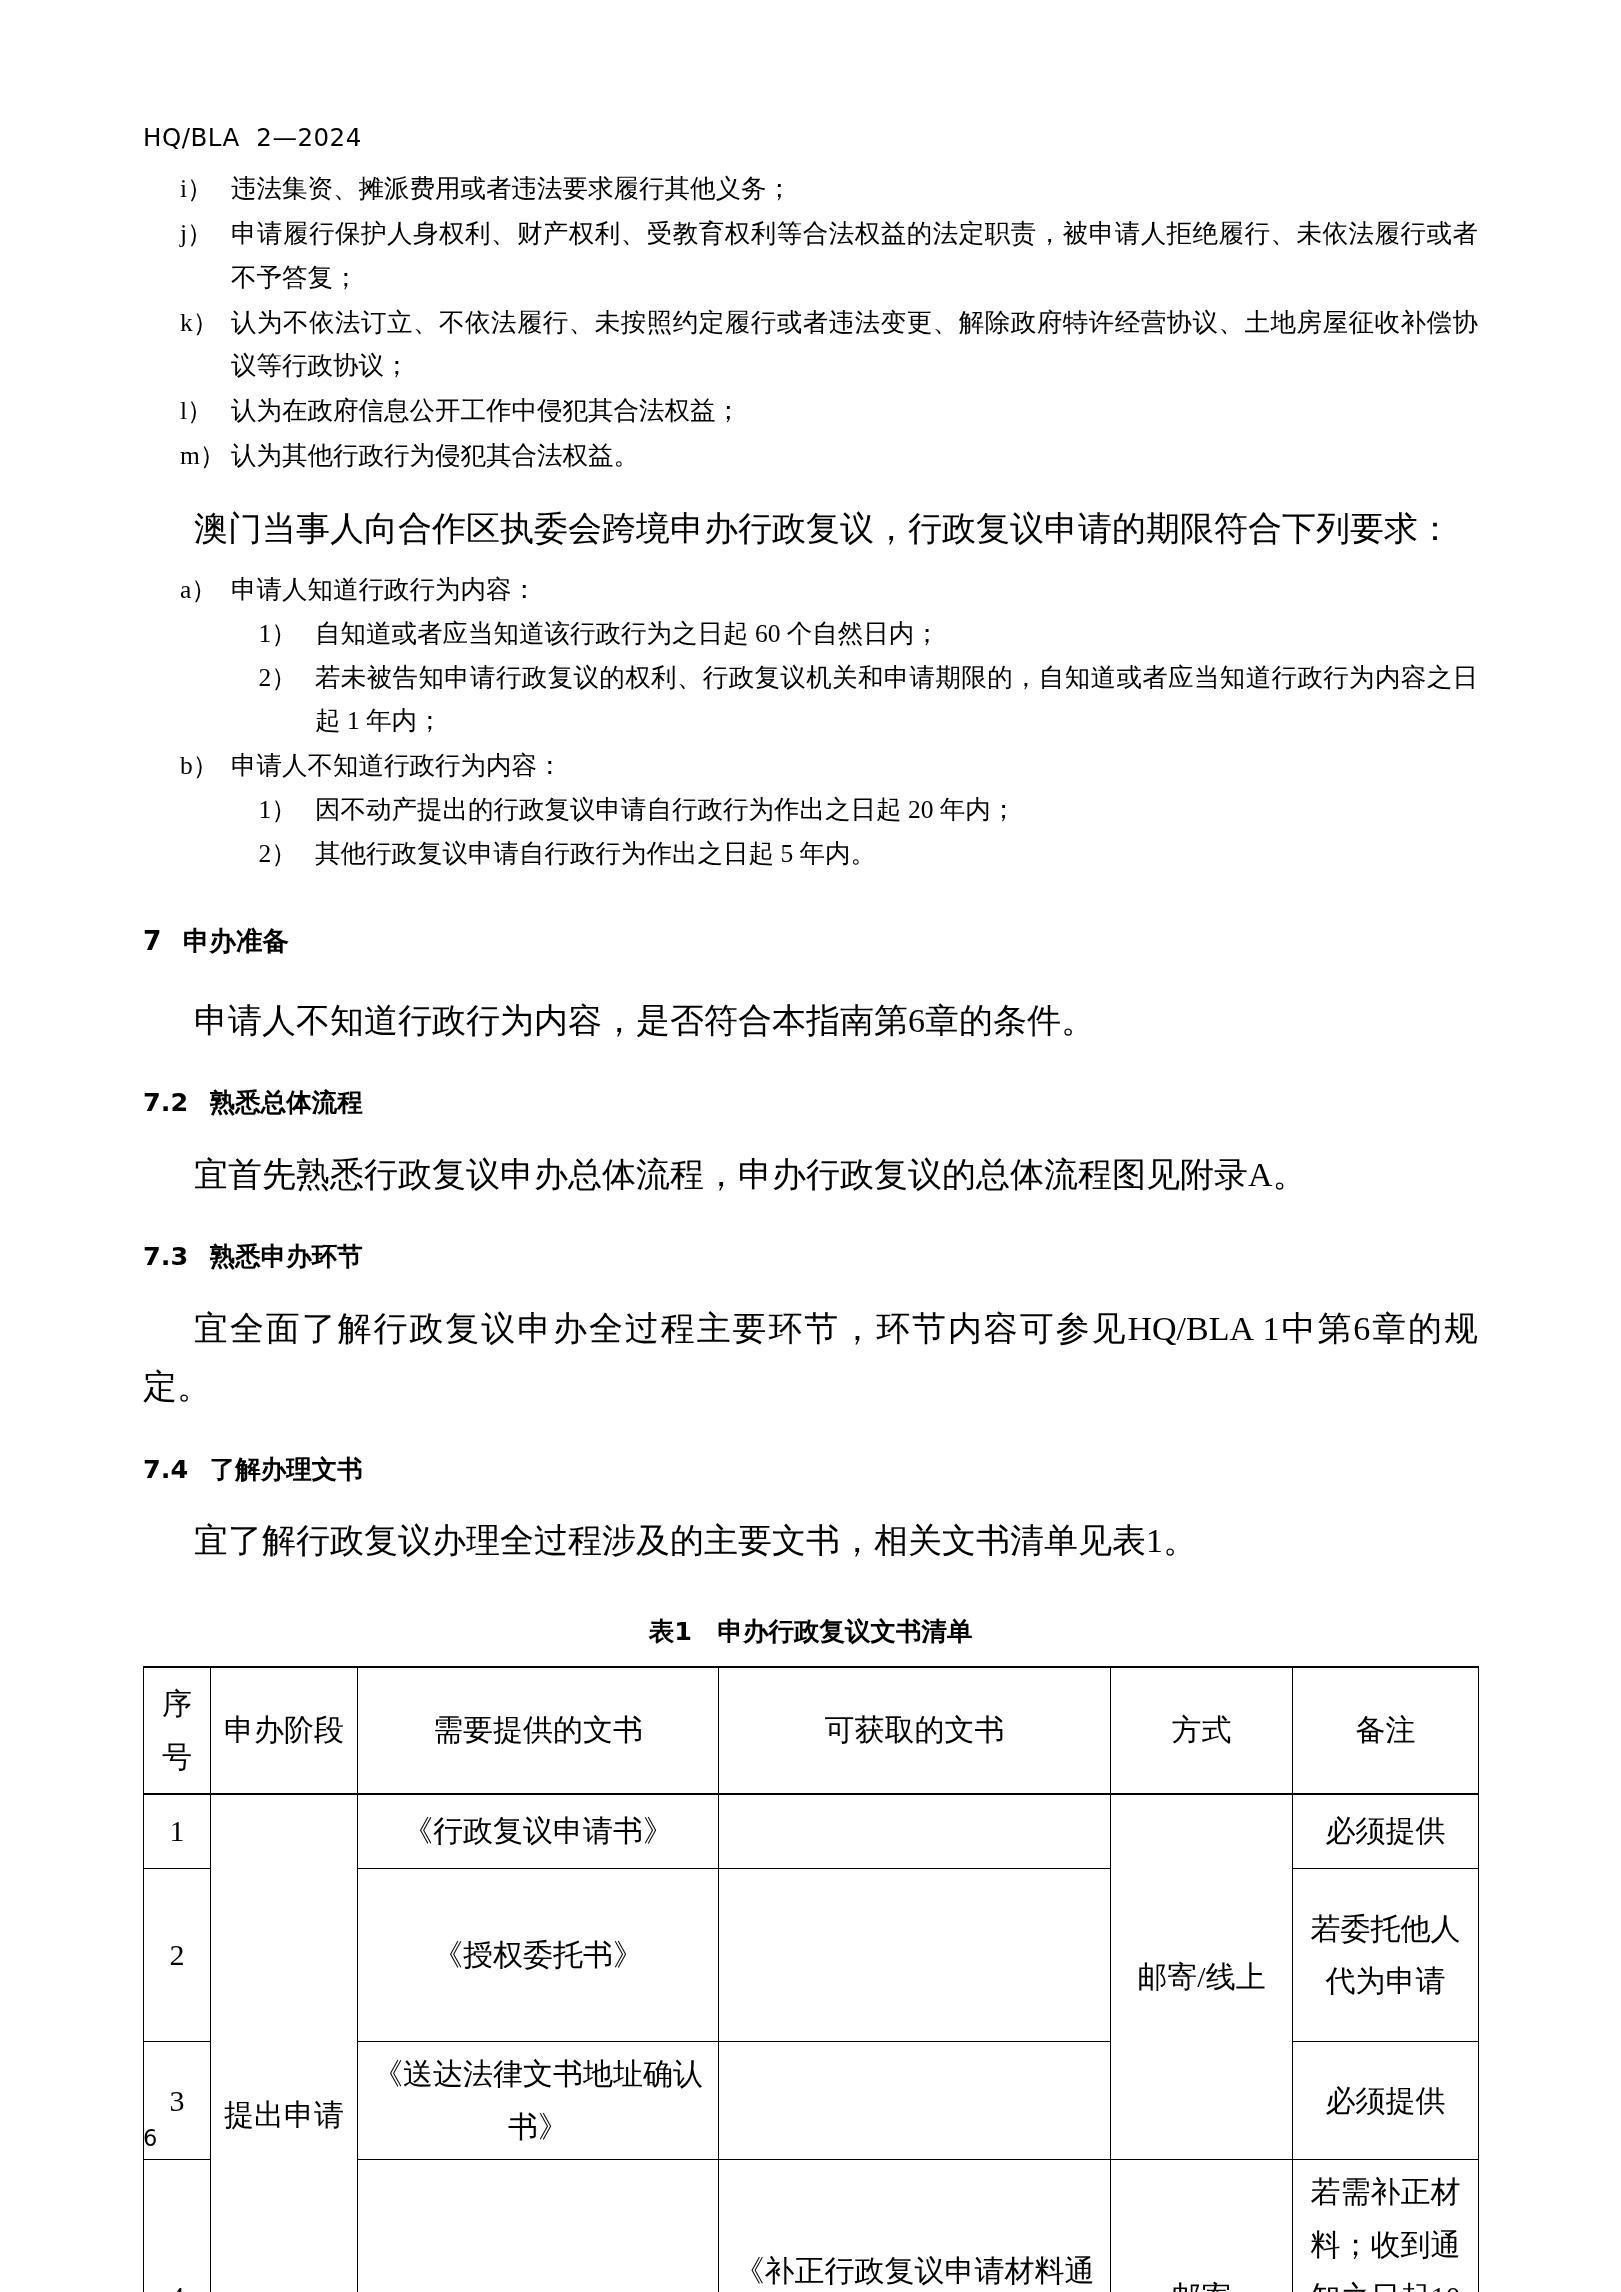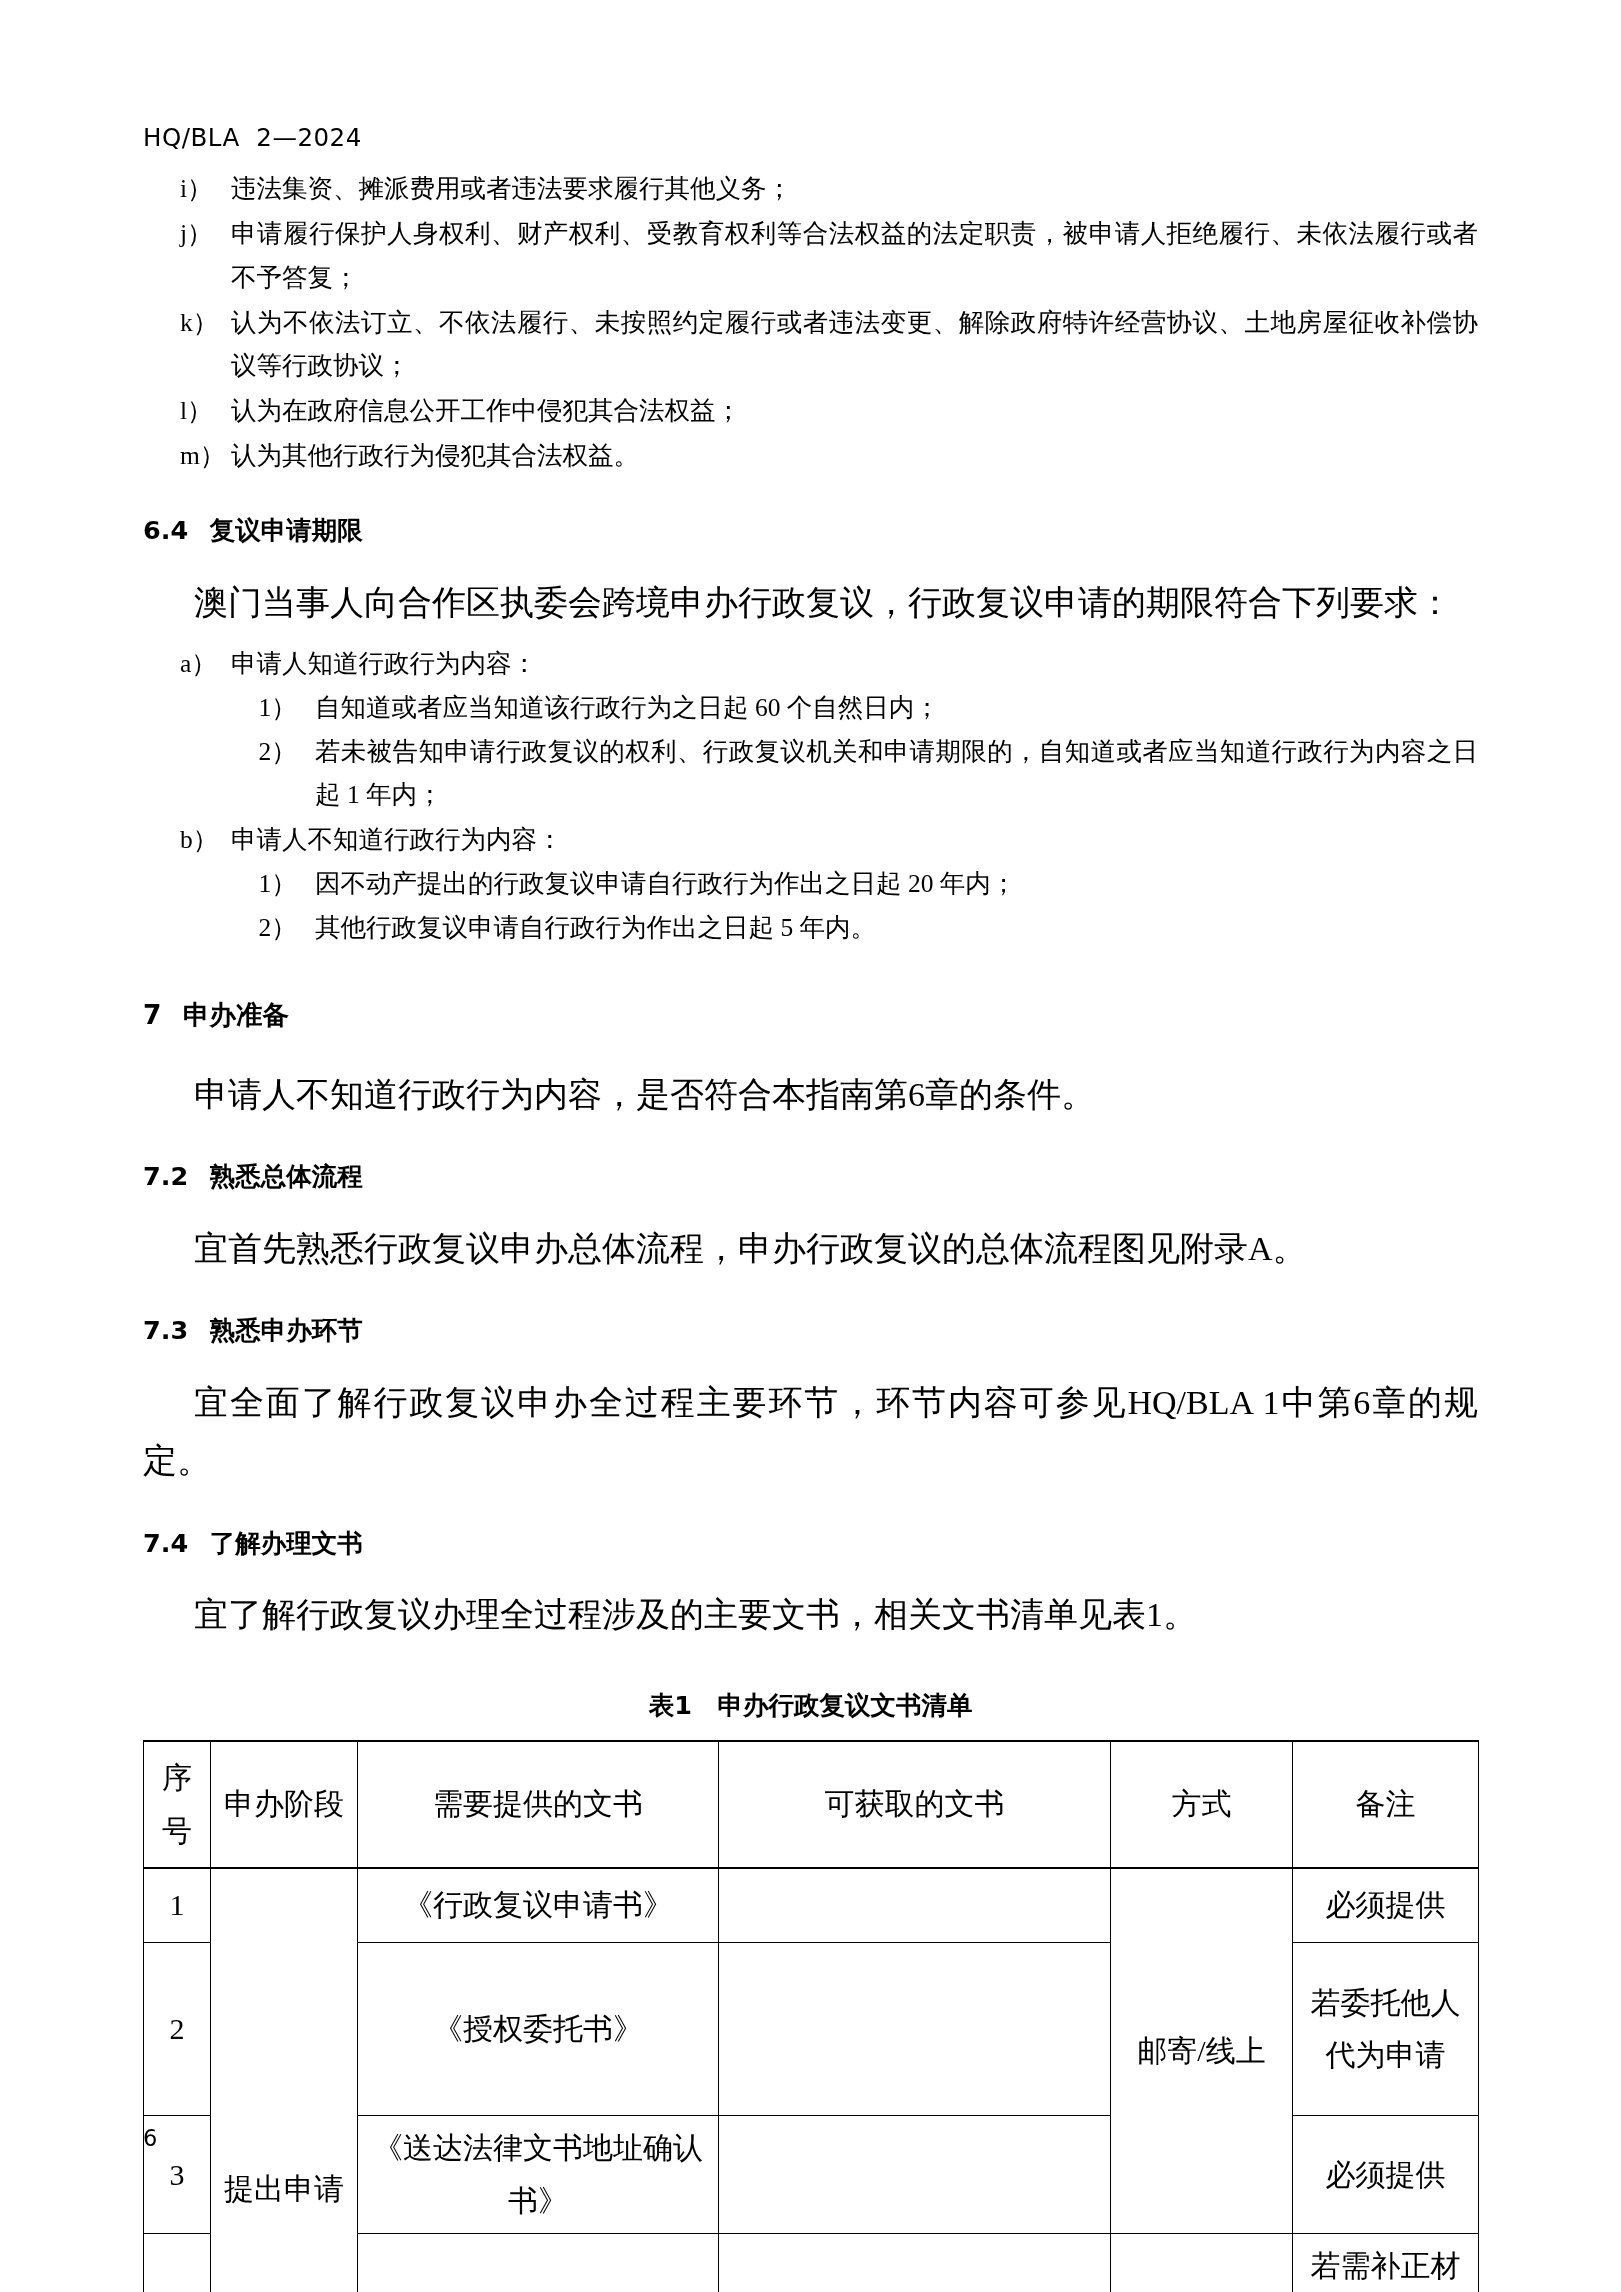--- a/index.html
+++ b/index.html
@@ -193,23 +193,20 @@
       <li>
         <span class="marker">l）</span>
         <span>认为在政府信息公开工作中侵犯其合法权益；</span>
       </li>
       <li>
         <span class="marker">m）</span>
         <span>认为其他行政行为侵犯其合法权益。</span>
       </li>
     </ul>
 
-    <div class="h2">
-      <span class="num">6.4</span><span class="txt">复议申请期限</span>
-    </div>
 
     <p class="para">澳门当事人向合作区执委会跨境申办行政复议，行政复议申请的期限符合下列要求：</p>
 
     <ul class="alpha">
       <li>
         <span class="marker">a）</span>
         <span>申请人知道行政行为内容：</span>
         <ul class="num">
           <li>
             <span class="marker">1）</span>

